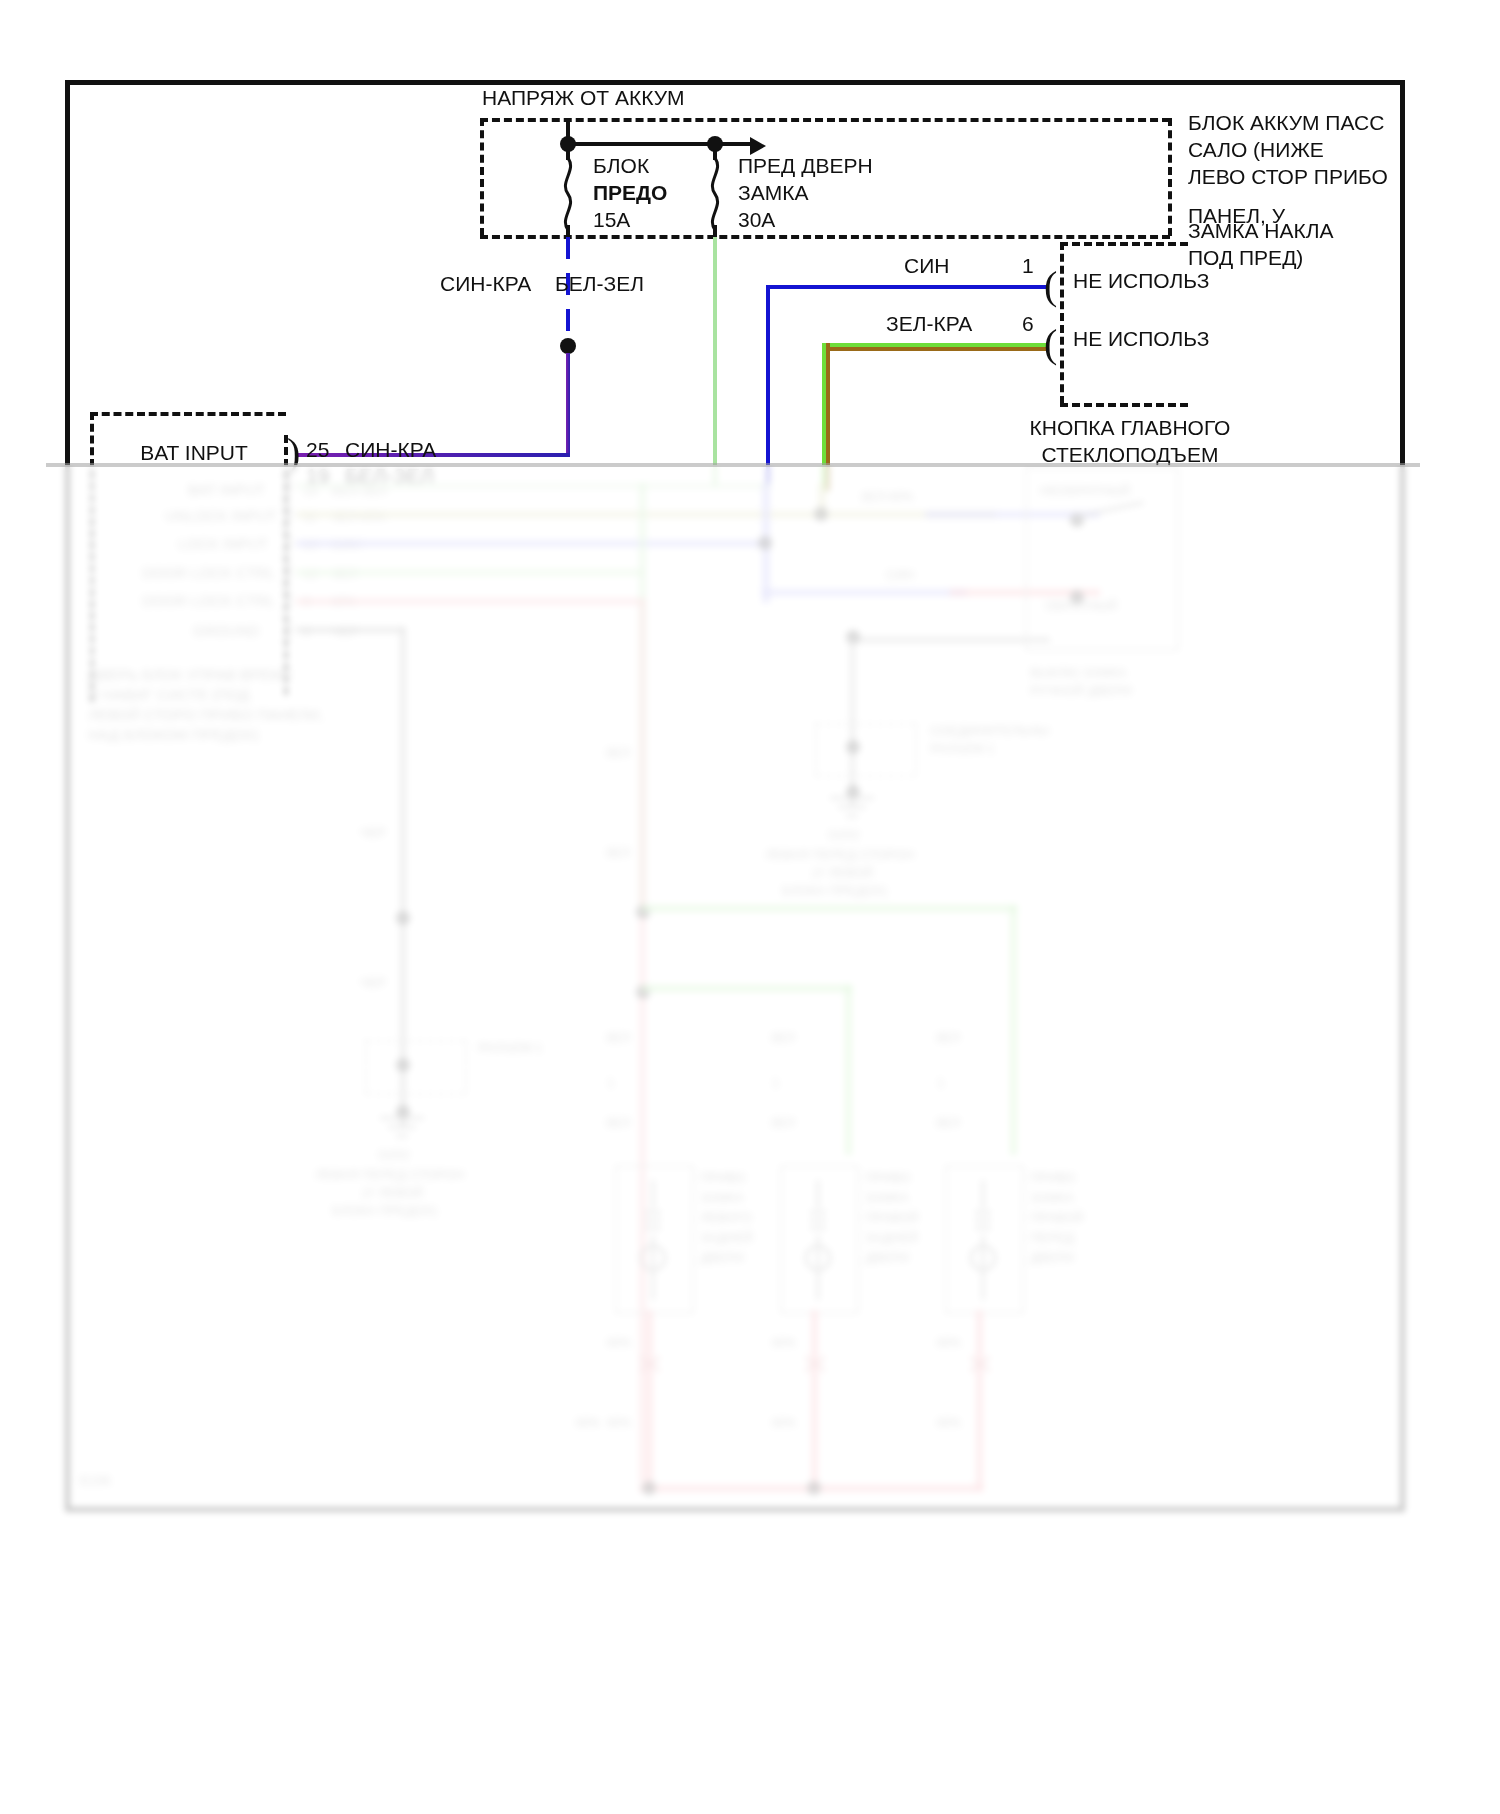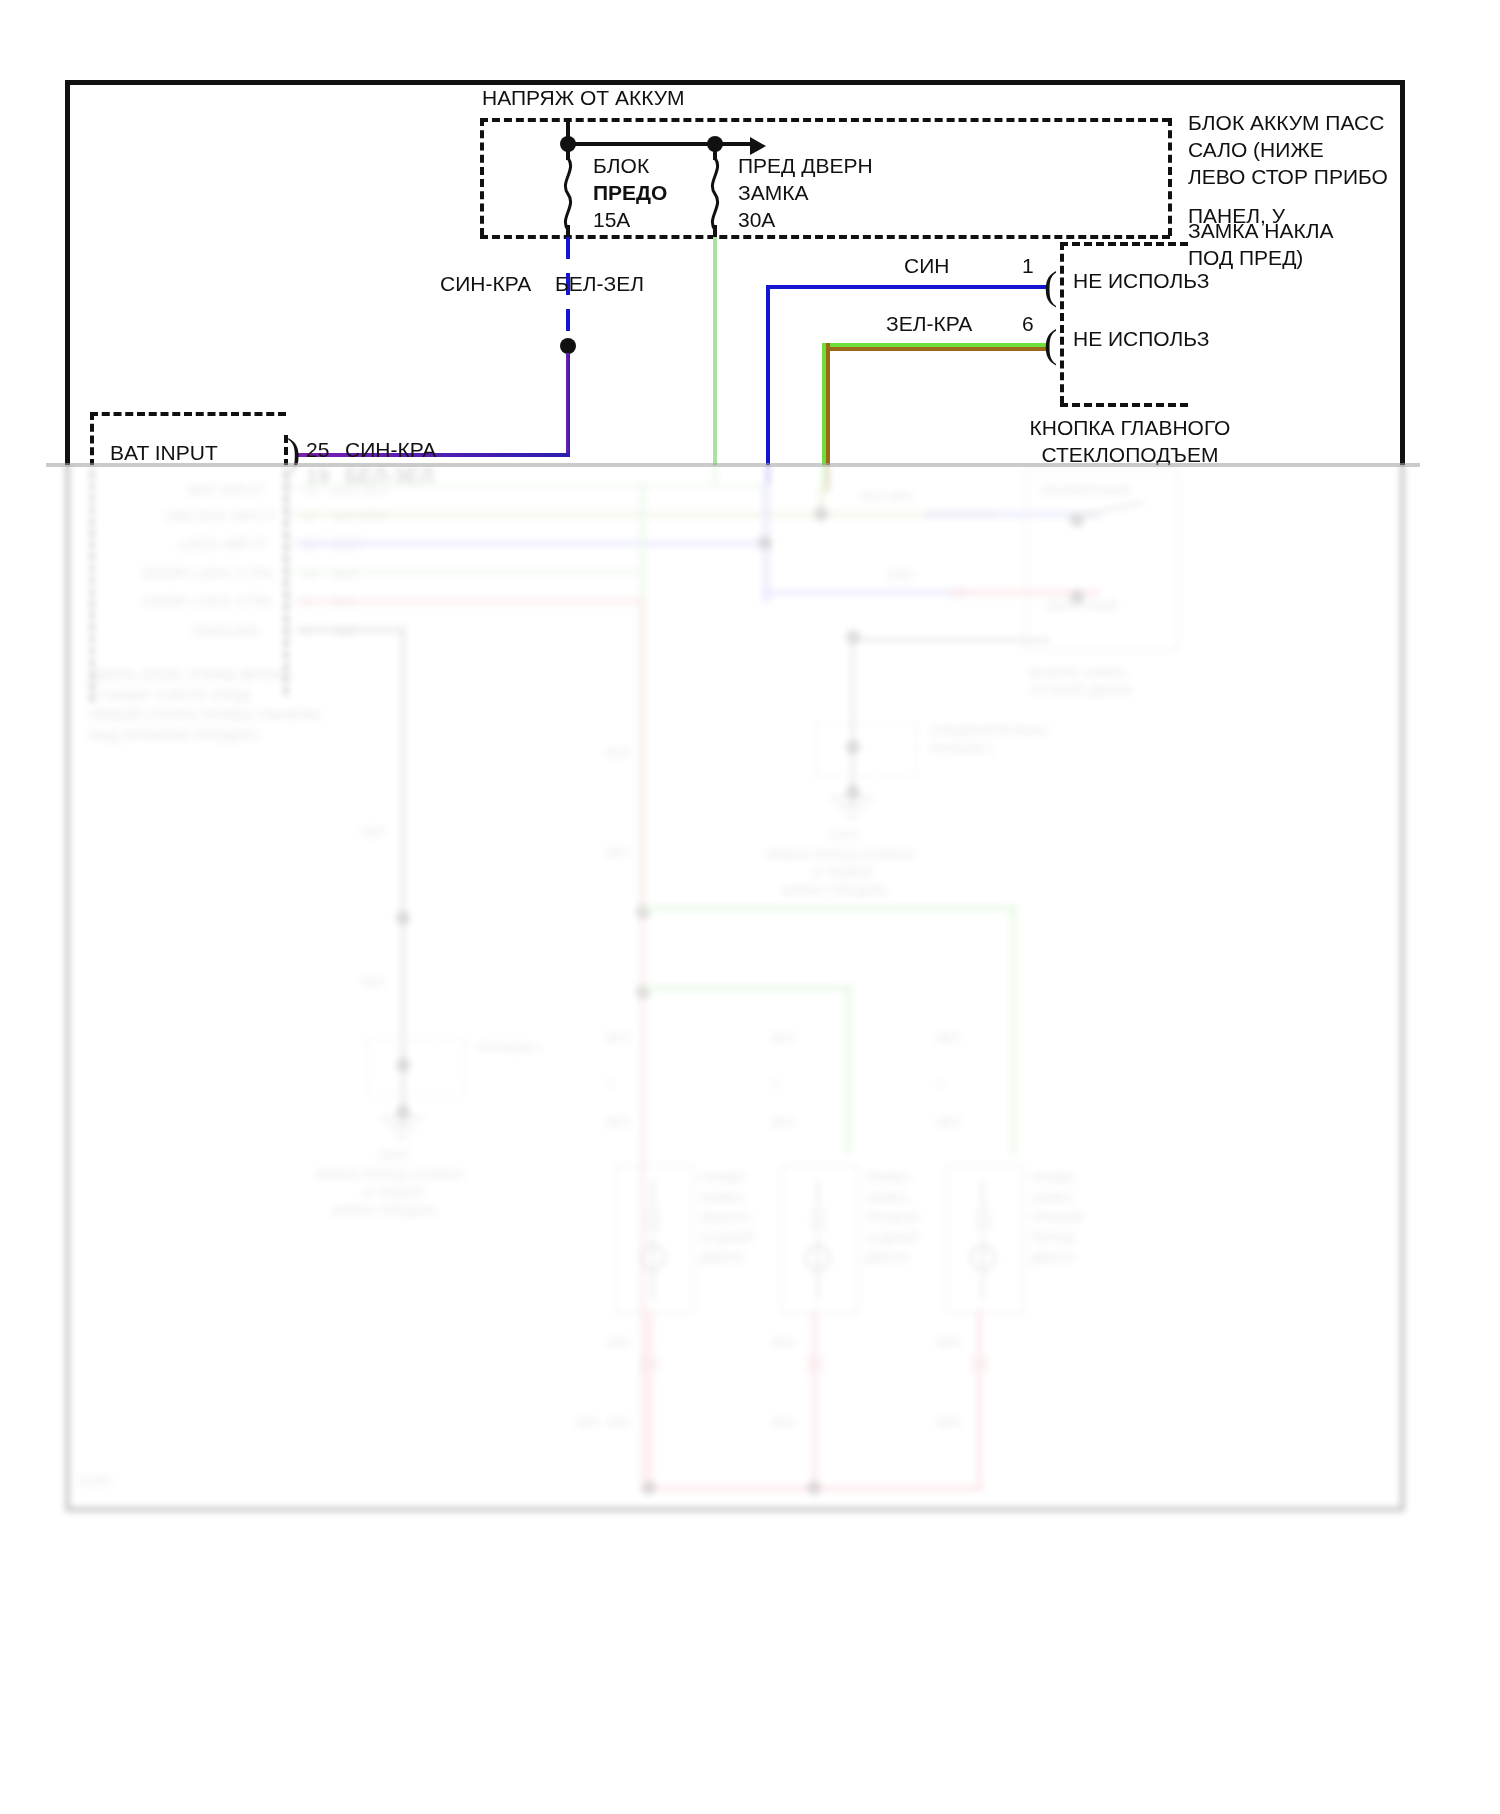--- a/index.html
+++ b/index.html
@@ -20,21 +20,21 @@
     pointer-events:none;z-index:60;
   }
   #fade-top-edge{
     position:absolute;left:46px;top:463px;width:1374px;height:4px;
     background:rgba(160,160,160,0.55);z-index:61;pointer-events:none;
   }
 
   
   .txt{position:absolute;white-space:pre;color:#111;font-size:21px;line-height:26px;}
   .txt.c{text-align:center;}
-  .txt.r{text-align:left;}
+  .txt.r{text-align:center;}
 
   .wire{position:absolute;background:#111;}
   .wh{height:4px;}
   .wv{width:4px;}
 
   .dot{position:absolute;width:16px;height:16px;border-radius:50%;background:#111;}
 
   .dash-h{position:absolute;height:0;border-top:4px dashed #111;}
   .dash-v{position:absolute;width:0;border-left:4px dashed #111;}
 

